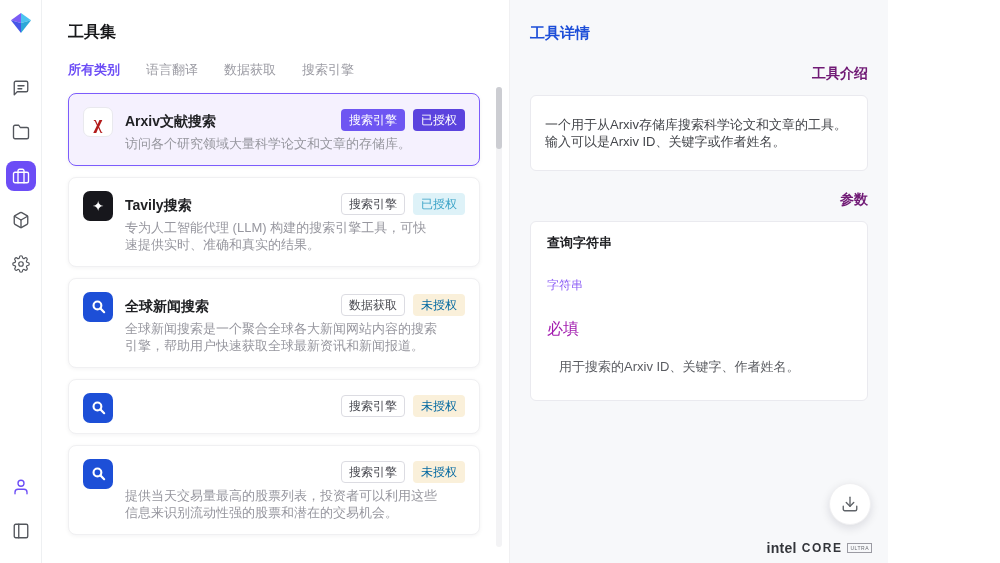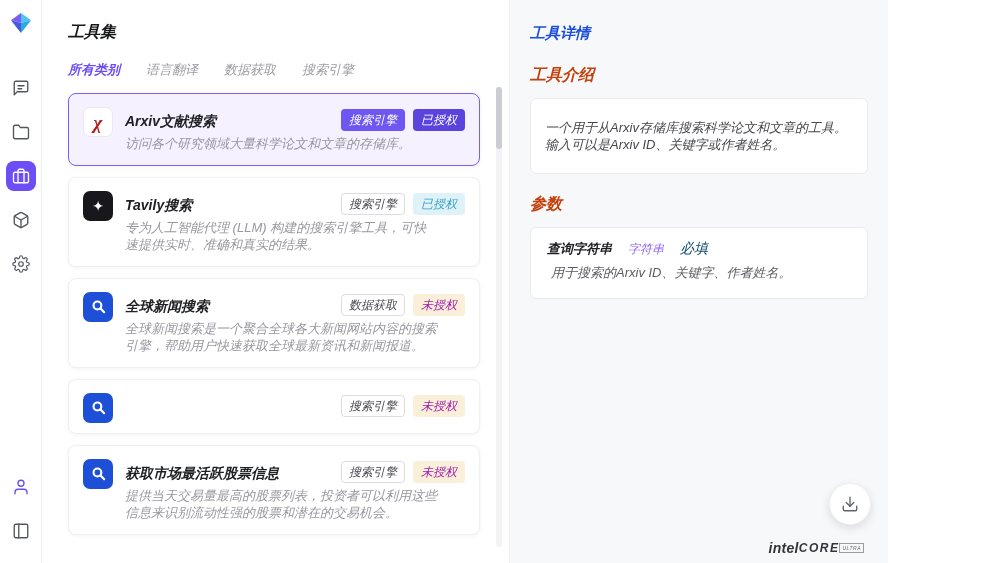--- a/index.html
+++ b/index.html
@@ -3,21 +3,21 @@
 <meta charset="utf-8">
 <style>
   * { box-sizing: border-box; }
   html,body { margin:0; padding:0; }
   body {
     width:1000px; height:563px; overflow:hidden;
     background:#fff;
     font-family:"Liberation Sans","DejaVu Sans",sans-serif;
     color:#202124;
   }
-  .app { display:flex; width:888px; height:563px;font-style:italic; }
+  .app { display:flex; width:888px; height:563px; }
 
   
   .iconbar {
     width:42px; flex:none; background:#fff; border-right:1px solid #eef0f2;
     display:flex; flex-direction:column; align-items:center; padding:12px 0 10px;
   }
   .logo { margin-bottom:32px; line-height:0; }
   .nav-btn {
     width:30px; height:30px; border-radius:8px; margin:7px 0;
     display:flex; align-items:center; justify-content:center;
@@ -55,53 +55,53 @@
   .tool-icon.blue { background:#1D4FD7; }
   .tool-body { flex:1; margin-left:12px; min-width:0; }
   .tool-top { display:flex; align-items:flex-end; height:24px; margin-top:3px; }
   .tool-name { font-size:14px; font-weight:700; color:#202124; margin:0; }
   .badges { margin-left:auto; display:flex; gap:8px; align-items:center; }
   .badge { font-size:12px; line-height:1; padding:5px 8px; border-radius:4px; white-space:nowrap; }
   .badge.cat-outline { border:1px solid #dcdce2; color:#4a4b52; background:#fff; padding:4px 7px; }
   .badge.cat-solid   { background:#6E56F2; color:#fff; }
   .badge.auth-solid  { background:#5B43DE; color:#fff; }
   .badge.auth-cyan   { background:#DEF2F8; color:#3BA3C7; }
-  .badge.auth-yellow { background:#FAF0DA; color:#a21caf; }
+  .badge.auth-yellow { background:#FAF0DA; color:#0369a1; }
   .tool-desc { margin:4px 24px 2px 0; font-size:13px; color:#97979f; line-height:1.35; max-width:314px; }
 
   .scrollbar {
     position:absolute; top:87px; bottom:16px; right:7px; width:6px;
     background:#f3f3f5; border-radius:3px;
   }
   .scroll-thumb { width:6px; height:62px; background:#cccdd2; border-radius:3px; cursor:pointer; }
 
   
   .detail-panel { flex:1; background:#f7f8fa; padding:16px 20px; position:relative; }
   .detail-title { font-size:15px; font-weight:700; color:#1d4ed8; margin:8px 0 22px; }
-  .section-heading { font-size:16px; font-weight:700; color:#c2410c; margin:0 0 12px; }
+  .section-heading { font-size:14px; font-weight:700; color:#701a75; margin:0 0 12px;text-align:right; }
   .detail-card {
     background:#fff; border:1px solid #eaeaef; border-radius:6px;
     font-size:13px; color:#44464b;
   }
   .intro-card { padding:20px 14px; line-height:17px; margin-bottom:20px; }
   .param-card { padding:12px 16px; }
-  .param-head { display:flex; align-items:baseline; gap:16px; margin-bottom:6px; }
+  .param-head { display:flex; align-items:baseline; gap:25px; margin-bottom:18px;flex-direction:column; }
   .param-name { font-size:13px; font-weight:700; color:#202124; }
   .param-type { font-size:12px; color:#8b5cf6; }
-  .param-required { font-size:14px; color:#0c4a6e; }
-  .param-desc { font-size:13px; color:#5a5c61; margin:4px; }
+  .param-required { font-size:16px; color:#a21caf; }
+  .param-desc { font-size:13px; color:#5a5c61; margin:12px; }
 
   .fab {
     position:absolute; right:17px; bottom:38px; width:42px; height:42px;
     border-radius:50%; background:#fff; border:1px solid #f0f0f2;
     box-shadow:0 3px 10px rgba(20,20,43,.12);
     display:flex; align-items:center; justify-content:center;
     color:#5f6368; cursor:pointer; line-height:0;
   }
-  .intel-brand { position:absolute; right:24px; bottom:7px; display:flex; align-items:center; color:#33353a; }
+  .intel-brand { position:absolute; right:16px; bottom:7px; display:flex; align-items:center; gap:5px; color:#33353a; }
   .intel-word { font-size:14px; font-weight:600; letter-spacing:.3px; }
   .intel-core { font-size:12px; font-weight:700; letter-spacing:1.5px; }
   .intel-ultra { font-size:5px; border:1px solid #9b9ba3; padding:1px 2px; color:#6a6c72; letter-spacing:.5px; }
 </style>
 </head>
 <body>
 
 <div class="app">
 
   <aside class="iconbar">
@@ -241,21 +241,20 @@
 
       <article class="tool-card">
         <div class="tool-icon blue">
           <svg width="17" height="17" viewBox="0 0 24 24" fill="none" stroke="#fff" stroke-width="3" stroke-linecap="round">
               <circle cx="10.5" cy="10.5" r="5.5"></circle>
               <line x1="15" y1="15" x2="20" y2="20"></line>
             </svg>
         </div>
         <div class="tool-body">
           <div class="tool-top">
-            <h3 class="tool-name">获取市场最活跃股票信息</h3>
             <div class="badges">
               <span class="badge cat-outline">搜索引擎</span>
               <span class="badge auth-yellow">未授权</span>
             </div>
           </div>
           <p class="tool-desc">提供当天交易量最高的股票列表，投资者可以利用这些信息来识别流动性强的股票和潜在的交易机会。</p>
         </div>
       </article>
 
     </div>

